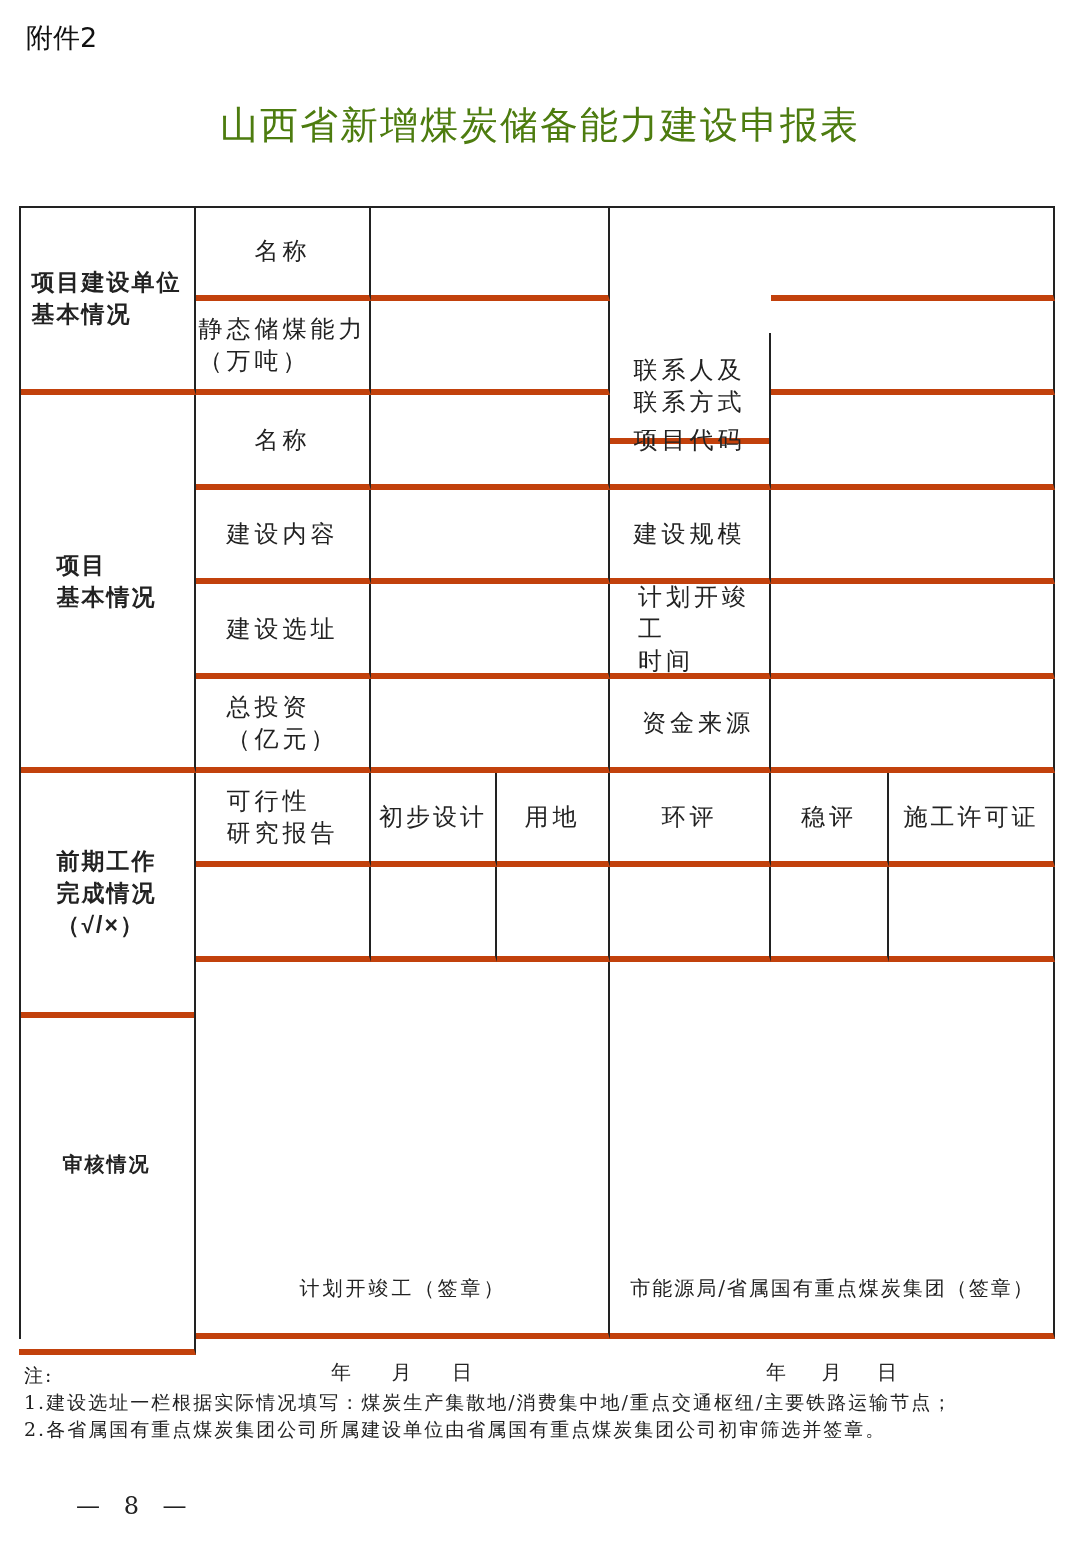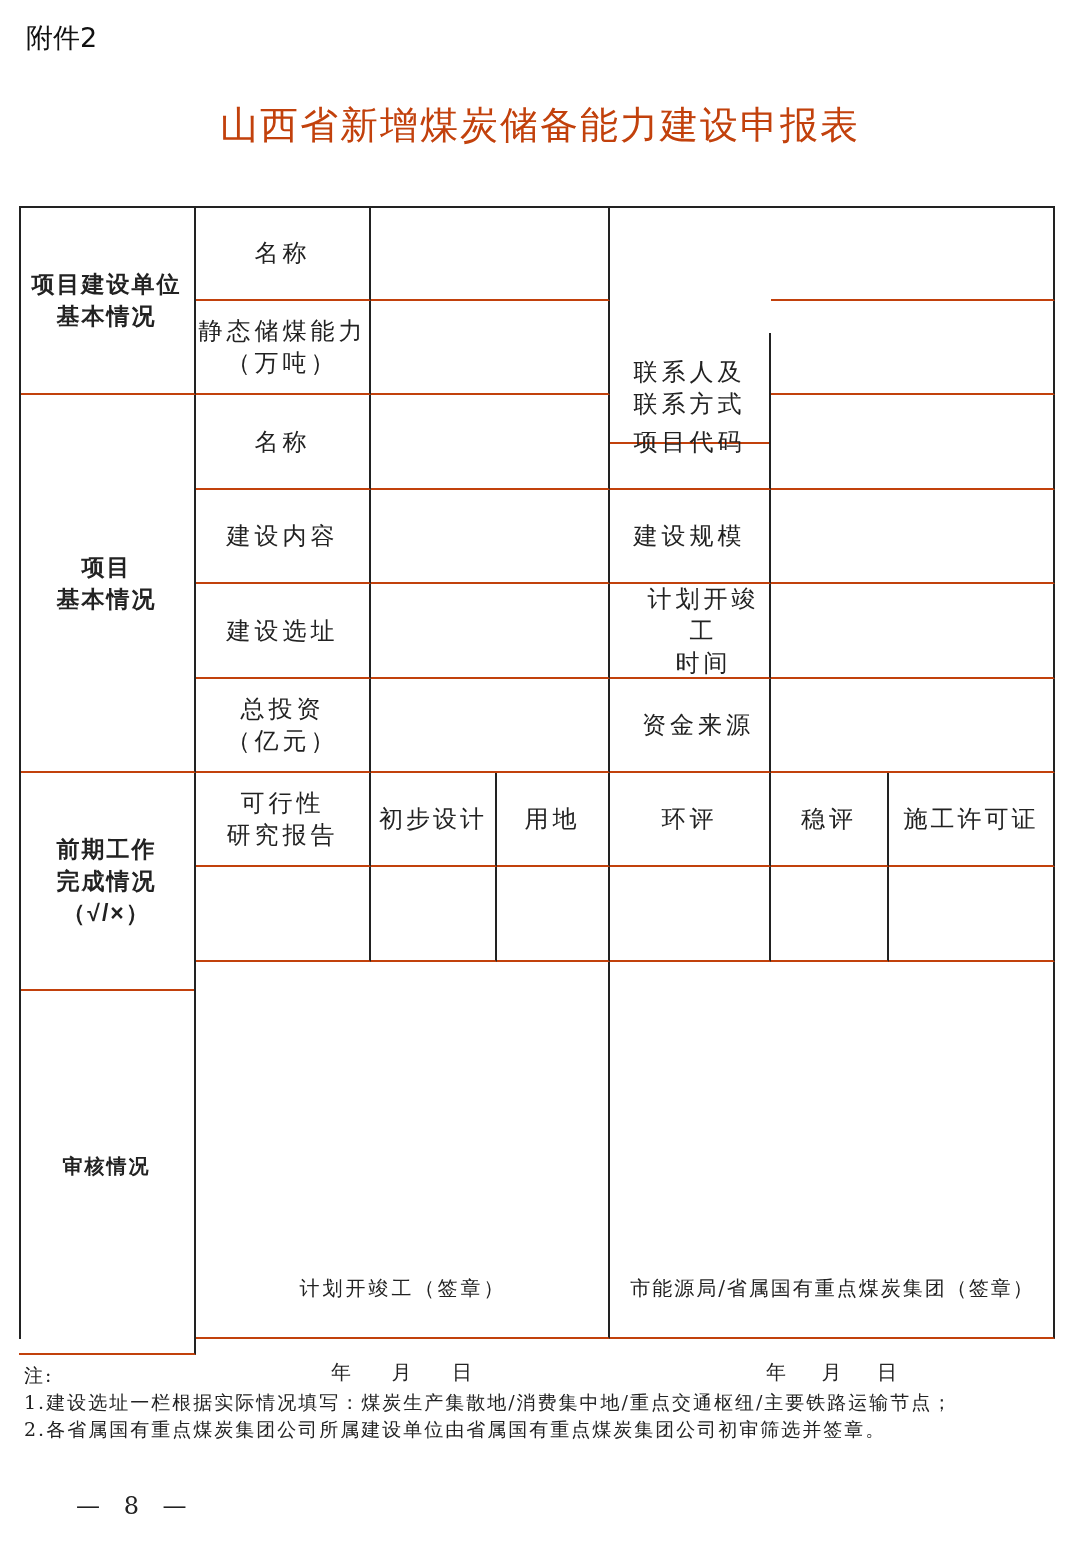--- a/index.html
+++ b/index.html
@@ -8,30 +8,30 @@
       font-family: "DejaVu Serif", "Liberation Serif", serif;
       color: #222;
     }
     .attachment {
       position: absolute; left: 26px; top: 20px;
       font-family: "DejaVu Sans", "Liberation Sans", sans-serif;
       font-size: 27px; color: #111;
     }
     .title {
       position: absolute; left: 0; width: 1080px; top: 100px;
-      text-align: center; font-size: 38px; letter-spacing: 2px; color: #c2410c;
+      text-align: center; font-size: 38px; letter-spacing: 2px; color: #4d7c0f;
     }
     .form {
       position: absolute; left: 19px; top: 206px; width: 1036px; height: 1133px;
     }
     .cell {
       position: absolute; box-sizing: border-box;
-      border-right: 2px solid #222; border-bottom: 2px solid #c2410c;
+      border-right: 2px solid #222; border-bottom: 6px solid #c2410c;
       display: flex; align-items: center; justify-content: center;
-      text-align: center; font-size: 24px; line-height: 32px; letter-spacing: 4px;
+      text-align: left; font-size: 24px; line-height: 32px; letter-spacing: 4px;
       white-space: pre-line;
     }
     .frame {
       position: absolute; left: 0; top: 0; width: 1036px; height: 1133px;
       box-sizing: border-box; border-top: 2px solid #222; border-left: 2px solid #222;
       pointer-events: none;
     }
     .bold { font-family: Liberation Sans, sans-serif; font-weight: bold; font-size: 23px; letter-spacing: 2px; }
     .small-bold { font-size: 20px; }
     .sign {
@@ -86,21 +86,21 @@
   <div class="cell" style="left:591px;top:378px;width:161px;height:95px;padding-left:28px;">计划开竣工
 时间</div>
   <div class="cell input" style="left:752px;top:378px;width:284px;height:95px;"></div>
 
   <div class="cell" style="left:177px;top:473px;width:175px;height:94px;">总投资
 （亿元）</div>
   <div class="cell input" style="left:352px;top:473px;width:239px;height:94px;"></div>
   <div class="cell" style="left:591px;top:473px;width:161px;height:94px;padding-left:17px;">资金来源</div>
   <div class="cell input" style="left:752px;top:473px;width:284px;height:94px;"></div>
 
-  <div class="cell bold" style="left:0;top:567px;width:177px;height:218px;">前期工作
+  <div class="cell bold" style="left:0;top:567px;width:177px;height:245px;">前期工作
 完成情况
 （√/×）</div>
 
   <div class="cell" style="left:177px;top:567px;width:175px;height:94px;">可行性
 研究报告</div>
   <div class="cell" style="left:352px;top:567px;width:126px;height:94px;letter-spacing:3px;">初步设计</div>
   <div class="cell" style="left:478px;top:567px;width:113px;height:94px;">用地</div>
   <div class="cell" style="left:591px;top:567px;width:161px;height:94px;">环评</div>
   <div class="cell" style="left:752px;top:567px;width:118px;height:94px;">稳评</div>
   <div class="cell" style="left:870px;top:567px;width:166px;height:94px;letter-spacing:3px;">施工许可证</div>

